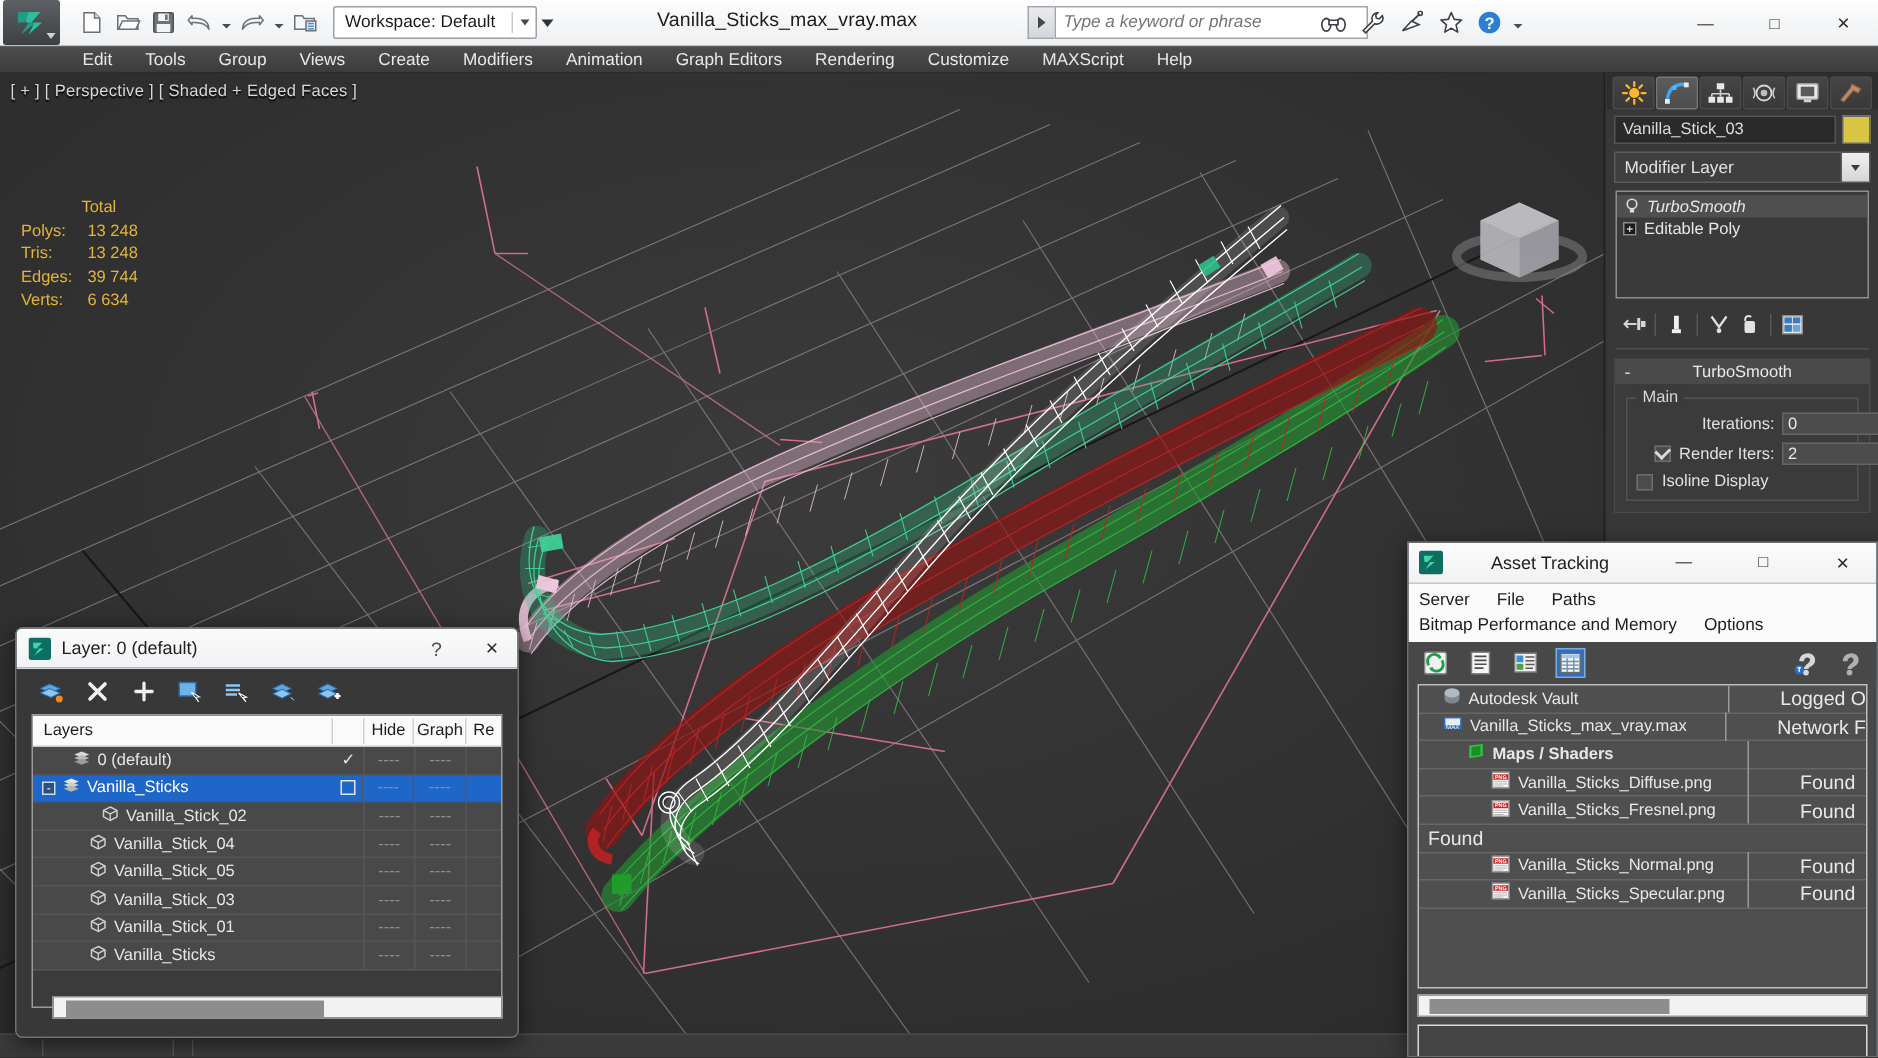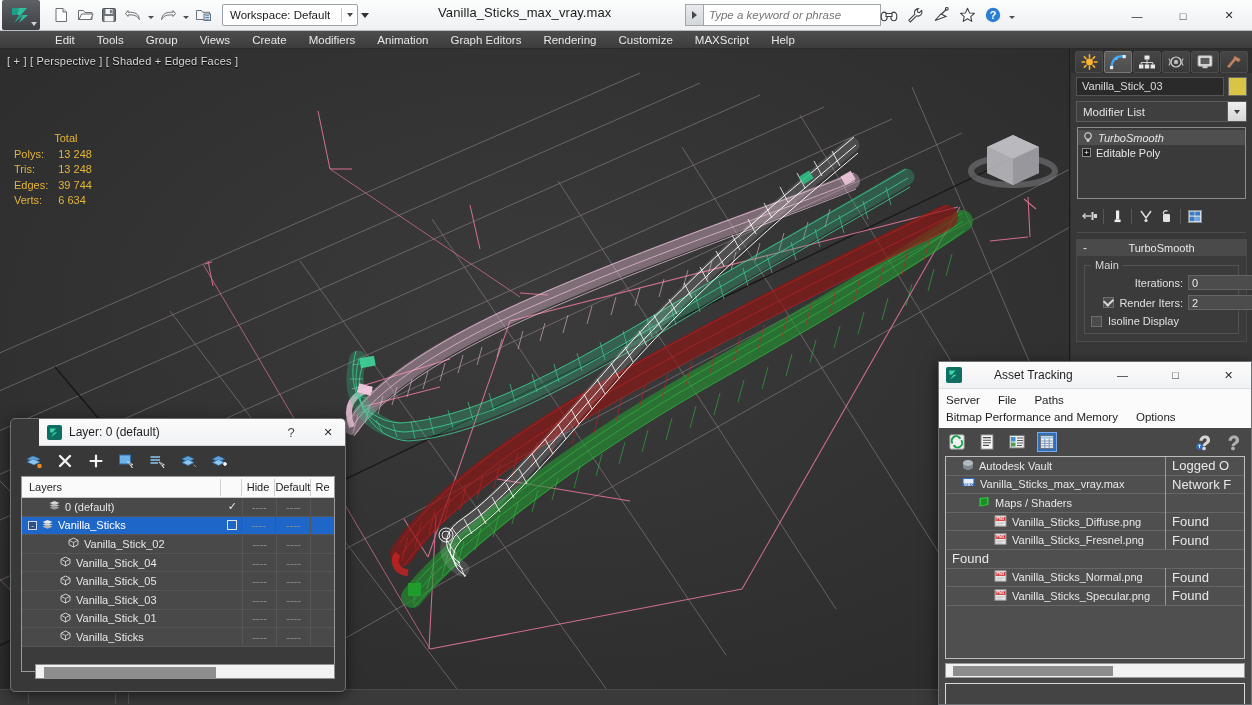--- a/index.html
+++ b/index.html
@@ -52,21 +52,21 @@
     position:absolute; left:438px; top:5px; font-size:13px; color:#1c1c1c;
     letter-spacing:0.1px;
   }
   .searchwrap { position:absolute; left:685px; top:4px; display:flex; align-items:center; height:22px;}
   .searchwrap .arrowbtn {
     width:18px;height:22px;background:linear-gradient(#e9ebee,#d3d6da);
     border:1px solid #a2a6ab;border-right:none;display:flex;align-items:center;justify-content:center;
   }
   .searchwrap .arrowbtn i{width:0;height:0;border-top:4px solid transparent;border-bottom:4px solid transparent;border-left:5px solid #44474b;}
   .searchwrap input {
-    width:178px;height:22px;border:1px solid #a2a6ab;background:#fff;
+    width:209px;height:22px;border:1px solid #a2a6ab;background:#fff;
     font-family:"Liberation Sans",sans-serif;font-style:italic;font-size:11.5px;color:#7e8287;
     padding:0 5px; outline:none;
   }
   .tb-icons { position:absolute; left:878px; top:4px; display:flex; align-items:center; gap:4px;}
   .tb-icons .ti{width:22px;height:22px;display:flex;align-items:center;justify-content:center;}
   .help-caret{width:8px;height:22px;display:flex;align-items:flex-end;justify-content:center;padding-bottom:7px;}
   .help-caret i{width:0;height:0;border-left:3px solid transparent;border-right:3px solid transparent;border-top:3px solid #4a4d51;}
   .wctl { position:absolute; right:0; top:0; display:flex; height:31px; }
   .wctl div { width:46px; height:31px; display:flex; align-items:center; justify-content:center; color:#2d2d2d; }
 
@@ -162,21 +162,21 @@
 
   
   .dlg-layer {
     position:absolute; left:10px; top:418px; width:336px; height:274px;
     background:#383838; border:1px solid #6e7174; border-radius:5px;
     box-shadow:0 3px 14px rgba(0,0,0,0.55);
     overflow:hidden;
   }
   .dlg-title {
     height:27px; background:linear-gradient(#fbfbfb,#f1f2f4); border-bottom:1px solid #d4d6d9;
-    display:flex; align-items:center; padding-left:8px; gap:7px;margin-left:28px;
+    display:flex; align-items:center; padding-left:8px; gap:7px;
   }
   .dlg-title .tt { font-size:12px; color:#1e1e1e; flex:1;}
   .dlg-title .qq { width:26px;height:26px;display:flex;align-items:center;justify-content:center;font-size:13px;color:#4a4a4a;}
   .dlg-title .xx { width:34px;height:26px;display:flex;align-items:center;justify-content:center;color:#2e2e2e;}
   .layer-toolbar { height:30px; display:flex; align-items:center; padding-left:14px; gap:13px; background:#383838;}
   .layer-toolbar .lt { width:18px;height:18px;display:flex;align-items:center;justify-content:center;}
   .grid-area { margin:0 10px; background:#3b3b3b; border:1px solid #9a9a9a; height:196px; overflow:hidden;}
   .grid-head { height:21px; background:#fafafa; display:flex; align-items:center; border-bottom:1px solid #c9c9c9;}
   .gh { font-size:11px;color:#1d1d1d; display:flex;align-items:center;height:17px;padding-left:7px;
         border-right:1px solid #d0d0d0;}
@@ -206,21 +206,21 @@
   .at-menurow { display:flex; height:17px; align-items:center; padding-left:7px; }
   .at-menurow span { font-size:11.5px; color:#1d1d1d; padding:0 9px 0 0; margin-right:9px;}
   .at-toolbar { height:28px; background:#484848; display:flex; align-items:center; padding:0 8px; gap:10px; }
   .at-toolbar .ab { width:20px;height:20px;display:flex;align-items:center;justify-content:center;}
   .at-toolbar .ab.sel { background:#2f6fbd; border:1px solid #7aaae0;}
   .at-spacer { flex:1; }
   .at-grid { margin:0 6px; border:1px solid #bdbdbd; background:#4f4f4f; height:203px; overflow:hidden;}
   .at-head { height:18px; background:#fafafa; display:flex; align-items:center; }
   .at-head .c { font-size:11.5px; color:#1c1c1c; height:18px; display:flex; align-items:center; padding-left:7px;}
   .at-head .c.n { width:220px; border-right:1px solid #cacaca;}
-  .at-row { height:18.6px; display:flex; align-items:center; border-bottom:1px solid #666; }
+  .at-row { height:18.6px; display:flex; align-items:center; border-bottom:1px solid #666;gap:28px; }
   .at-row .n { width:220px; display:flex; align-items:center; gap:5px; padding-left:6px;
      font-size:11px; color:#e8e8e8; border-right:1px solid #9a9a9a; height:18.6px; overflow:hidden; white-space:nowrap;}
   .at-row .s { font-size:13px; color:#e8e8e8; padding-left:6px; white-space:nowrap; }
   .at-hscroll { margin:4px 6px 0 6px; height:15px; background:#f2f2f2; border:1px solid #9a9a9a; position:relative;}
   .at-hscroll .th{position:absolute;left:7px;top:2px;width:160px;height:10px;background:#8d8d8d;}
   .at-status { margin:5px 6px 0 6px; height:24px; border:1px solid #d8d8d8; background:#444; }
 
   
   .statusbar-bg { position:absolute; left:0; top:689px; width:1070px; height:16px; background:#3a3a3a;
      border-top:1px solid #4a4a4a;}
@@ -731,21 +731,21 @@
       </div>
     </div>
 
     <div class="cp-row">
       <div class="namefield">Vanilla_Stick_03</div>
       <div class="colorchip"></div>
     </div>
 
     <div class="modlistwrap">
       <div class="modlist">
-        <span>Modifier List</span>
+        <span>Modifier Layer</span>
         <span class="dd">
             <i></i>
           </span>
       </div>
     </div>
 
     <div class="stack">
       <div class="stackitem sel">
         <span class="bulb">
           <svg width="10" height="11" viewBox="0 0 10 11">
@@ -894,21 +894,21 @@
             <path d="M14 9 v4 M12 11 h4" stroke="#ffffff" stroke-width="1.6"></path>
           </svg>
       </div>
     </div>
 
     <div class="grid-area">
       <div class="grid-head">
         <div class="gh" style="width:218px;">Layers</div>
         <div class="gh" style="width:22px;"></div>
         <div class="gh" style="width:37px;justify-content:center;padding-left:0;">Hide</div>
-        <div class="gh" style="width:38px;justify-content:center;padding-left:0;">Default</div>
+        <div class="gh" style="width:38px;justify-content:center;padding-left:0;">Graph</div>
         <div class="gh" style="width:25px;justify-content:center;padding-left:0;border-right:none;">Re</div>
       </div>
 
       <div class="grid-rows">
 
         <div class="grow">
           <div class="gc gc-name" style="width:218px;padding-left:27px;justify-content:flex-start;border-right:none;">
             <span>
               <svg width="11" height="11" viewBox="0 0 11 11">
                   <path d="M0.5 3 L5.5 1 L10.5 3 L5.5 5 Z" fill="#d8d8d8"></path>
@@ -1150,21 +1150,21 @@
                 <rect x="1.6" y="2" width="9.8" height="4.4" fill="#e8eef6"></rect>
                 <text x="6.5" y="9" font-size="4.2" fill="#fff" text-anchor="middle" font-family="Liberation Sans">MAX</text>
               </svg>
           </span>
           <span>Vanilla_Sticks_max_vray.max</span>
         </div>
         <div class="s">Network F</div>
       </div>
 
       <div class="at-row">
-        <div class="n" style="padding-left:32px;">
+        <div class="n" style="padding-left:32px;font-weight:bold;">
           <span>
             <svg width="12" height="12" viewBox="0 0 12 12">
                 <path d="M1.5 2 L10.5 1 L10.5 9 L1.5 10.5 Z" fill="#2fc43e"></path>
                 <path d="M3 3 L9 2.2 L9 8.2 L3 9.2 Z" fill="#1b8f27"></path>
               </svg>
           </span>
           <span>Maps / Shaders</span>
         </div>
         <div class="s"></div>
       </div>

